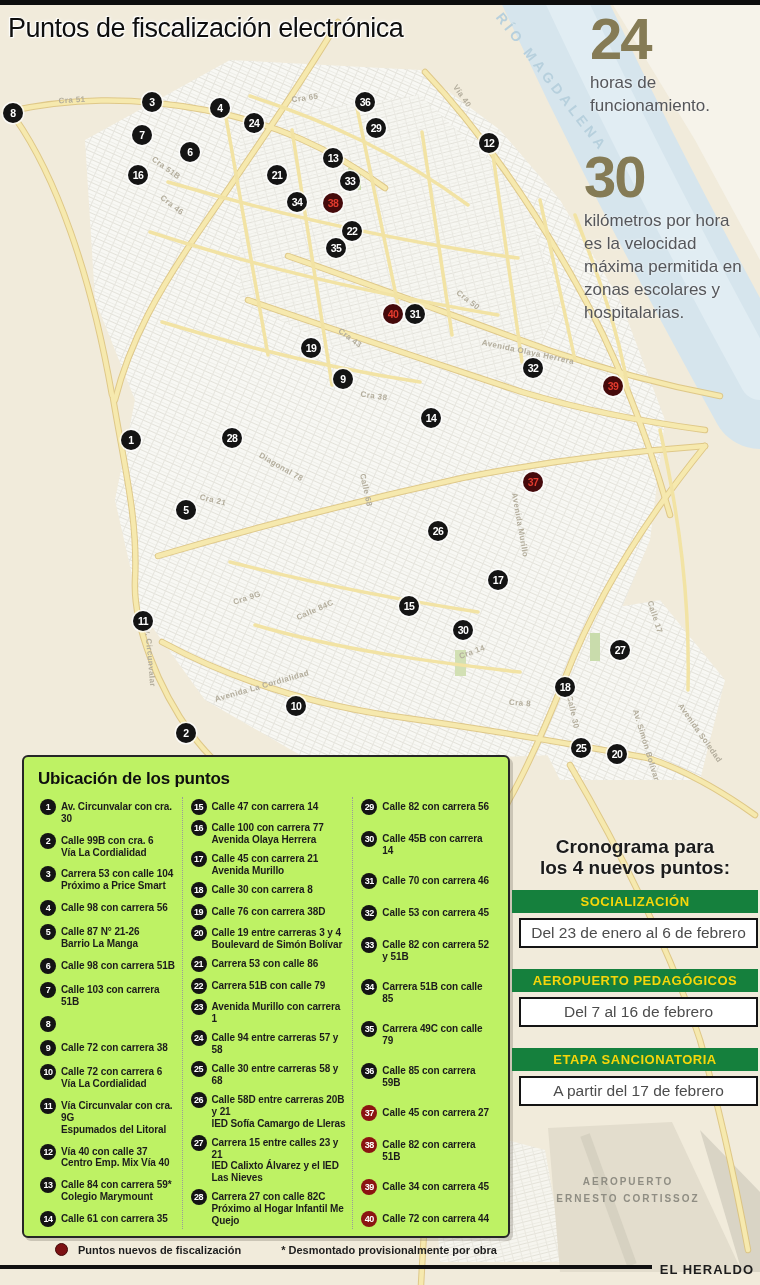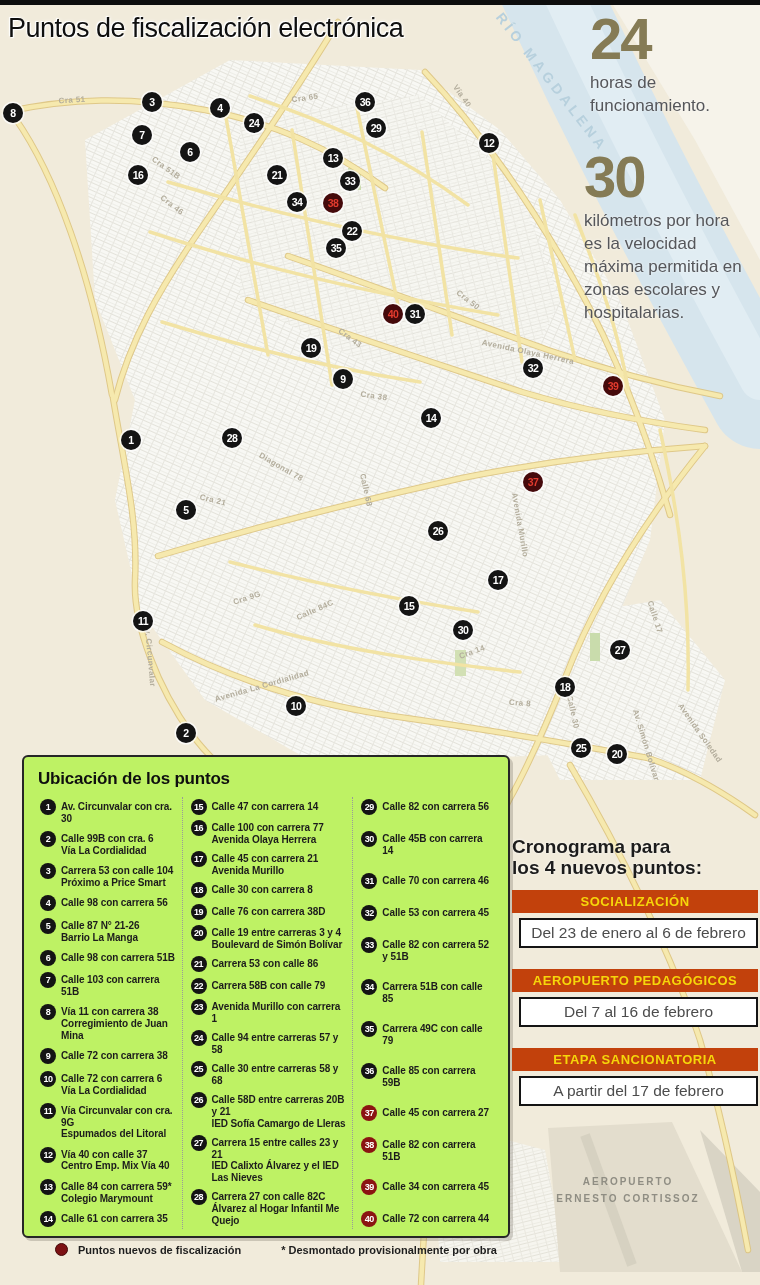--- a/index.html
+++ b/index.html
@@ -55,23 +55,23 @@
 
   
   .notes-row { position:absolute; left:55px; top:1243px; display:flex; align-items:center; gap:10px; }
   .note-dot { width:13px; height:13px; border-radius:50%; background:#7c1113; border:1px solid #430909; }
   .note-text { font-size:11px; font-weight:bold; color:#1e1e1e; }
   .note-aster { margin-left:30px; }
 
   
   .schedule { position:absolute; left:512px; top:836px; width:246px; }
   .sched-title { font-size:19px; font-weight:bold; color:#1c1c1c; line-height:1.12; margin-bottom:11px;
-    text-shadow:0 0 3px rgba(255,255,255,.85); }
+    text-shadow:0 0 3px rgba(255,255,255,.85);text-align:center; }
   .sched-title span { display:block; }
-  .phase-bar { background:#c2410c; color:#f6d60a; font-size:13px; font-weight:bold; text-align:center;
+  .phase-bar { background:#15803d; color:#f6d60a; font-size:13px; font-weight:bold; text-align:center;
     letter-spacing:.5px; padding:4px 0 4px; }
   .phase-box { background:#fff; border:2px solid #141414; color:#4c4c4c; font-size:15.5px; text-align:center;
     padding:4px 0; margin-top:5px; margin-bottom:21px; white-space:nowrap;margin-left:7px; }
 
   
   .footer-row { position:absolute; left:0px; top:1262px; width:760px; display:flex; align-items:flex-start; }
   .footer-line { flex:1 1 auto; height:4px; background:#111; margin-top:3px; }
   .credit { flex:0 0 auto; font-size:13px; font-weight:bold; color:#1d1d1d; letter-spacing:1px; padding:0 6px 0 8px; }
 </style>
 </head>
@@ -491,24 +491,20 @@
   <div class="leg-item">
     <span class="num">7</span>
     <span class="txt">
       <span class="l1">Calle 103 con carrera 51B</span>
 
     </span>
   </div>
 
   <div class="leg-item">
     <span class="num">8</span>
-    <span class="txt">
-      <span class="l1">Vía 11 con carrera 38</span>
-      <span class="l2">Corregimiento de Juan Mina</span>
-    </span>
   </div>
 
   <div class="leg-item">
     <span class="num">9</span>
     <span class="txt">
       <span class="l1">Calle 72 con carrera 38</span>
 
     </span>
   </div>
 
@@ -605,21 +601,21 @@
     <span class="num">21</span>
     <span class="txt">
       <span class="l1">Carrera 53 con calle 86</span>
 
     </span>
   </div>
 
   <div class="leg-item">
     <span class="num">22</span>
     <span class="txt">
-      <span class="l1">Carrera 58B con calle 79</span>
+      <span class="l1">Carrera 51B con calle 79</span>
 
     </span>
   </div>
 
   <div class="leg-item">
     <span class="num">23</span>
     <span class="txt">
       <span class="l1">Avenida Murillo con carrera 1</span>
 
     </span>
@@ -654,21 +650,21 @@
     <span class="txt">
       <span class="l1">Carrera 15 entre calles 23 y 21</span>
       <span class="l2">IED Calixto Álvarez y el IED Las Nieves</span>
     </span>
   </div>
 
   <div class="leg-item">
     <span class="num">28</span>
     <span class="txt">
       <span class="l1">Carrera 27 con calle 82C</span>
-      <span class="l2">Álvarez al Hogar Infantil Me Quejo</span>
+      <span class="l2">Próximo al Hogar Infantil Me Quejo</span>
     </span>
   </div>
 </div>
       <div class="leg-col leg-col-3">
   <div class="leg-item">
     <span class="num">29</span>
     <span class="txt">
       <span class="l1">Calle 82 con carrera 56</span>
 
     </span>
@@ -777,14 +773,18 @@
       <span>los 4 nuevos puntos:</span>
     </div>
     <div class="phase-bar">SOCIALIZACIÓN</div>
     <div class="phase-box">Del 23 de enero al 6 de febrero</div>
     <div class="phase-bar">AEROPUERTO PEDAGÓGICOS</div>
     <div class="phase-box">Del 7 al 16 de febrero</div>
     <div class="phase-bar">ETAPA SANCIONATORIA</div>
     <div class="phase-box">A partir del 17 de febrero</div>
   </div>
 
+  <div class="footer-row">
+    <div class="footer-line"></div>
+    <div class="credit">EL HERALDO</div>
+  </div>
 
 </div>
 
 </body></html>

